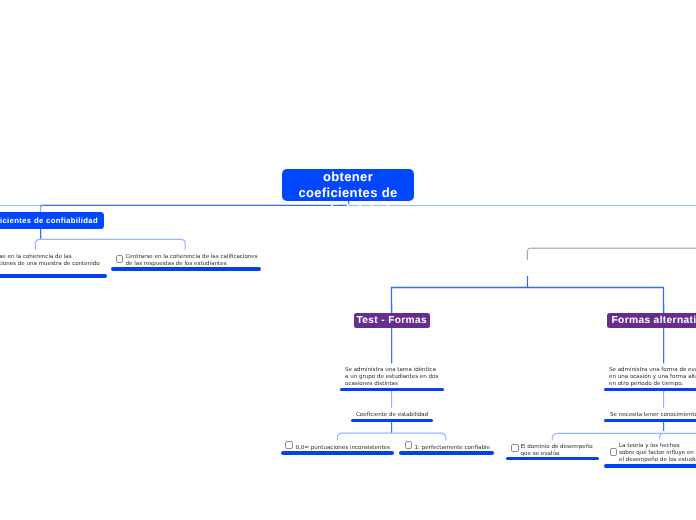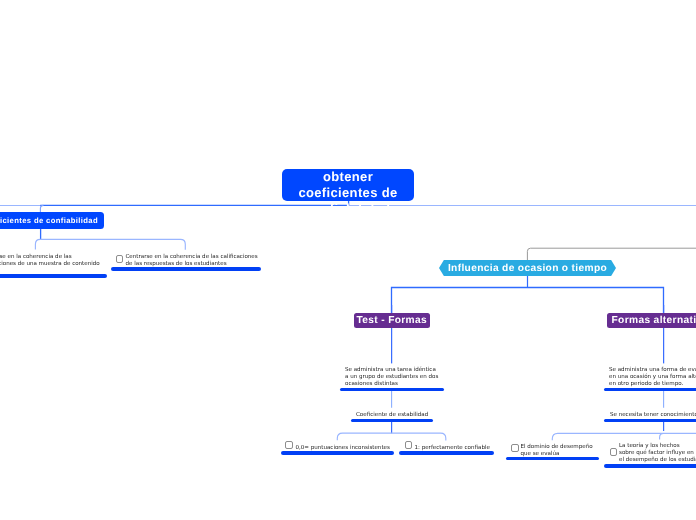--- a/index.html
+++ b/index.html
@@ -70,25 +70,20 @@
   </div>
   <div class="bar" style="left:-30px;top:274.1px;width:137px;"></div>
 
   <div class="cb" style="left:115.5px;top:254.8px;"></div>
   <div class="leaf" style="left:125.5px;top:247.2px;width:140px;">
     <span>Centrarse en la coherencia de las calificaciones
 de las respuestas de los estudiantes</span>
   </div>
   <div class="bar" style="left:111px;top:267.2px;width:150px;"></div>
 
-  <div class="hexwrap" style="left:439px;top:260px;width:177px;height:16px;">
-    <div class="hex">
-        <span>Influencia de ocasion o tiempo</span>
-      </div>
-  </div>
 
   <div class="node pill purple" style="left:353.5px;top:312.5px;width:76.5px;height:15.5px;">
     <span>Test - Formas</span>
   </div>
   <div class="leaf" style="left:345px;top:360.5px;width:130px;">
     <span>Se administra una tarea idéntica
 a un grupo de estudiantes en dos
 ocasiones distintas</span>
   </div>
   <div class="bar" style="left:340px;top:387.8px;width:104px;"></div>

